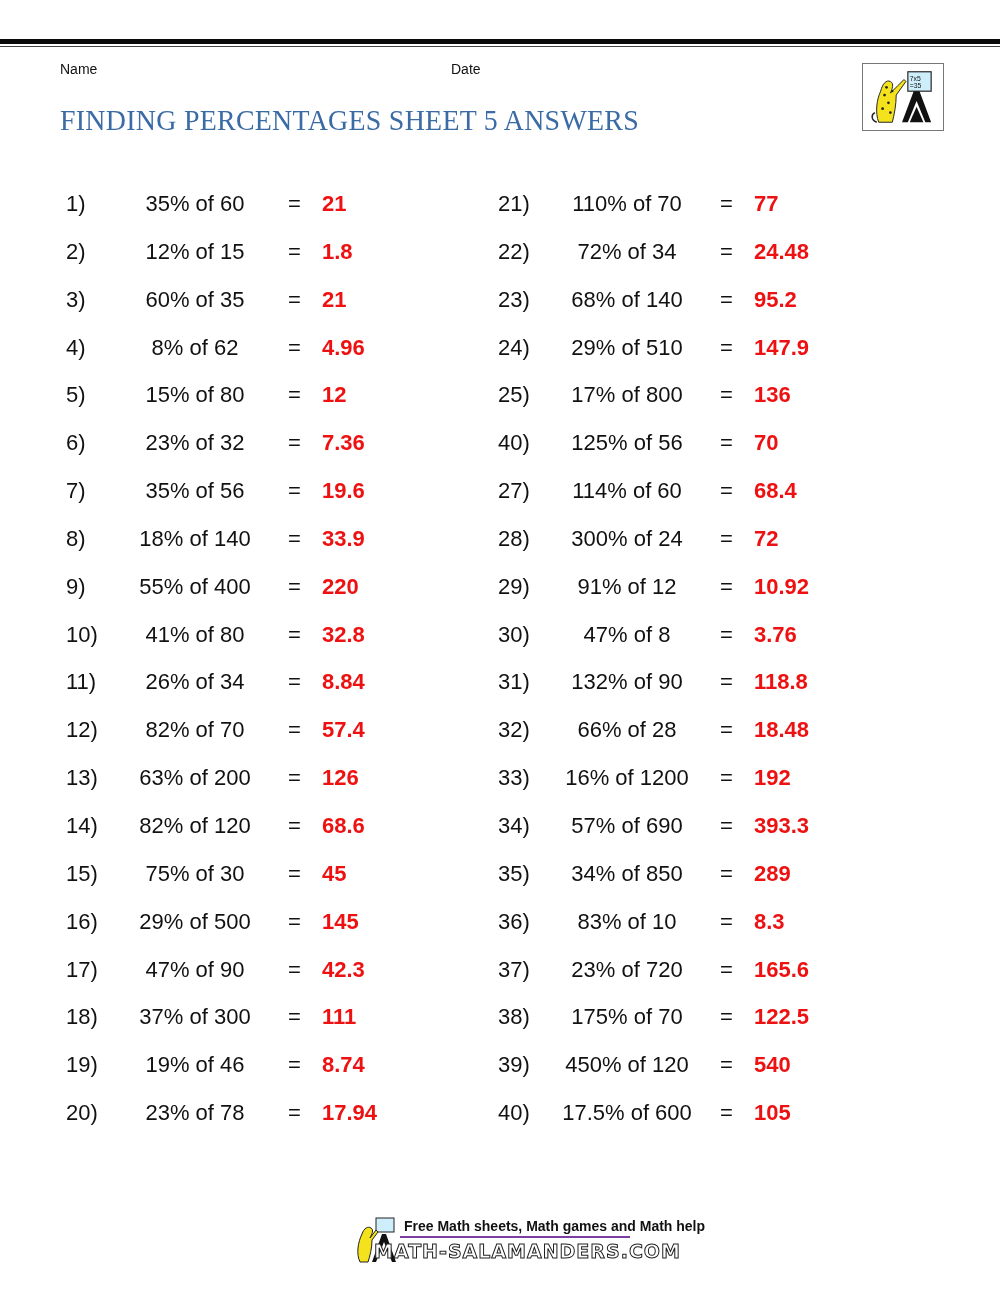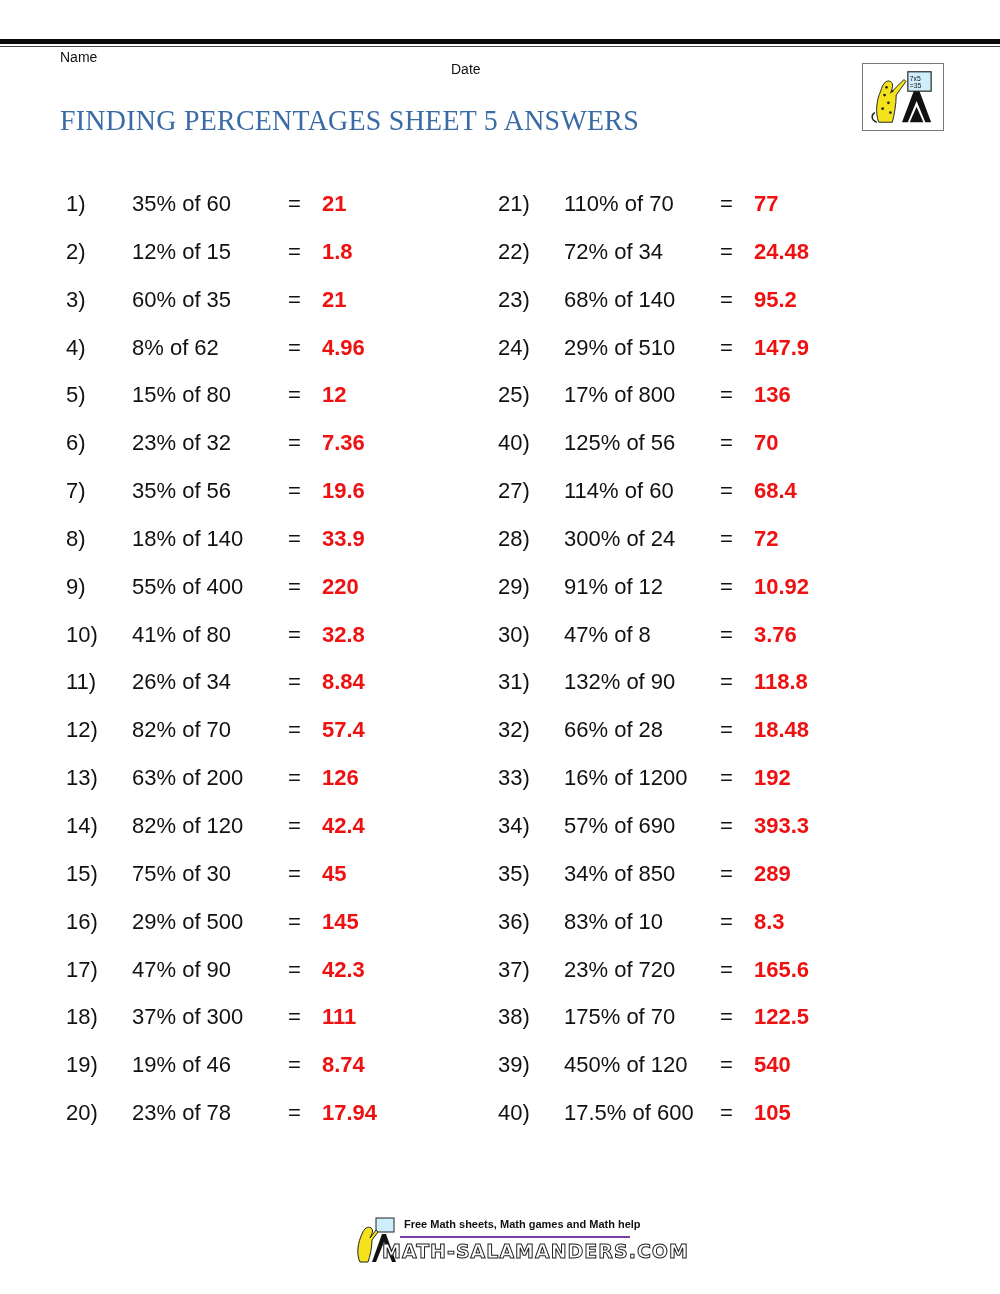--- a/index.html
+++ b/index.html
@@ -1,38 +1,38 @@
 <!DOCTYPE html>
 <html><head>
   <meta charset="utf-8">
   <style>
     html, body { margin: 0; padding: 0; background: #ffffff; }
     body { width: 1000px; height: 1294px; position: relative; overflow: hidden;
            font-family: "Liberation Sans", sans-serif; color: #111; }
     .rule-thick { position: absolute; left: 0; top: 39px; width: 1000px; height: 5px; background: #0a0a0a; }
     .rule-thin { position: absolute; left: 0; top: 46px; width: 1000px; height: 1px; background: #444; }
-    .label-name { position: absolute; left: 60px; top: 49px; font-size: 14px; }
+    .label-name { position: absolute; left: 60px; top: 61px; font-size: 14px; }
     .label-date { position: absolute; left: 410px; top: 61px; font-size: 14px; margin-left: 41px; }
     .title { position: absolute; left: 60px; top: 103px; font-family: "Liberation Serif", serif;
              font-size: 30px; color: #3b6ba5; letter-spacing: 0.3px; transform: scaleX(0.93); transform-origin: left; }
     .logo-box { position: absolute; left: 862px; top: 63px; width: 82px; height: 68px;
                 border: 1px solid #777; background: #fff; box-sizing: border-box; }
     .logo-box svg { width: 100%; height: 100%; display: block; }
     .col { position: absolute; top: 180px; }
     .col.left { left: 66px; }
     .col.right { left: 498px; }
     .row { position: relative; height: 47.85px; font-size: 22px; line-height: 48px; }
     .num { position: absolute; left: 0; width: 50px; }
-    .q { position: absolute; right: auto; text-align: left; width: 150px; left: 66px; }
+    .q { position: absolute; right: auto; text-align: center; width: 150px; left: 54px; }
     .eq { position: absolute; left: 222px; }
     .ans { position: absolute; left: 256px; color: #ee1111; font-weight: bold; text-align: center; }
     .footer { position: absolute; left: 352px; top: 1214px; width: 296px; height: 52px; }
-    .footer-tag { position: absolute; left: 52px; top: 4px; font-size: 11px; font-weight: bold; color: #111; white-space: nowrap; }
+    .footer-tag { position: absolute; left: 52px; top: 4px; font-size: 14px; font-weight: bold; color: #111; white-space: nowrap; }
     .footer-line { position: absolute; left: 48px; top: 22px; width: 230px; height: 2px; background: #7a3fa0; }
-    .footer-site { position: absolute; left: 30px; top: 26px; font-size: 19px; font-weight: bold; letter-spacing: 1px;
+    .footer-site { position: absolute; left: 22px; top: 26px; font-size: 19px; font-weight: bold; letter-spacing: 1px;
                    color: #fff; -webkit-text-stroke: 1px #222; font-family: "DejaVu Sans", sans-serif; white-space: nowrap; }
   </style>
 </head>
 <body>
 
 <div class="rule-thick"></div>
 <div class="rule-thin"></div>
 
 <div class="label-name">Name</div>
 <div class="label-date">Date</div>
@@ -132,21 +132,21 @@
   <div class="row">
       <span class="num">13)</span>
       <span class="q">63% of 200</span>
       <span class="eq">=</span>
       <span class="ans">126</span>
     </div>
   <div class="row">
       <span class="num">14)</span>
       <span class="q">82% of 120</span>
       <span class="eq">=</span>
-      <span class="ans">42.4</span>
+      <span class="ans">68.6</span>
     </div>
   <div class="row">
       <span class="num">15)</span>
       <span class="q">75% of 30</span>
       <span class="eq">=</span>
       <span class="ans">45</span>
     </div>
   <div class="row">
       <span class="num">16)</span>
       <span class="q">29% of 500</span>

